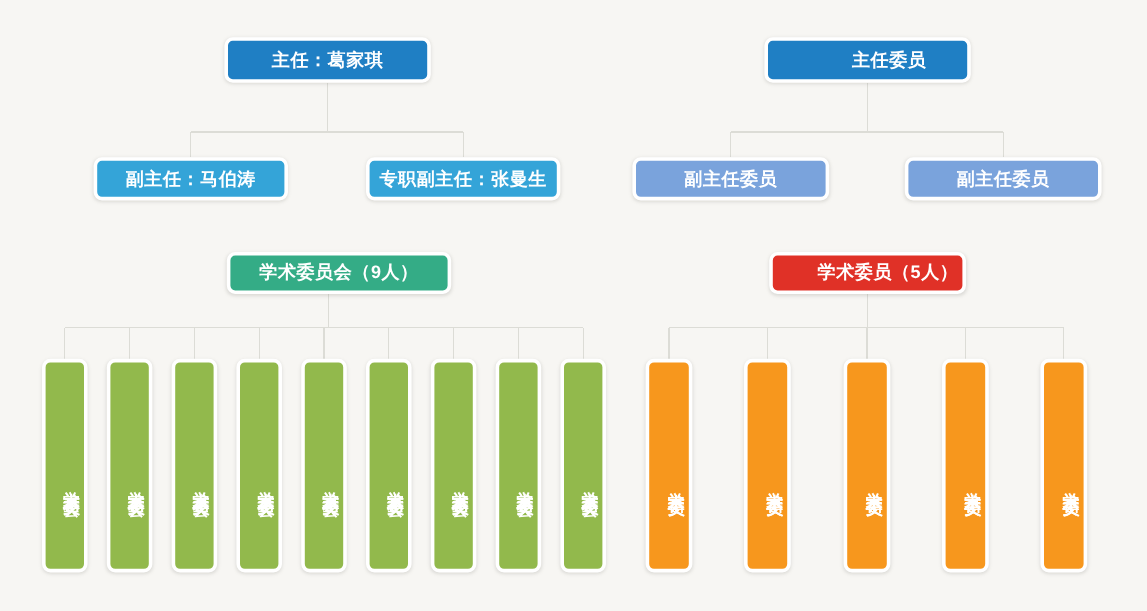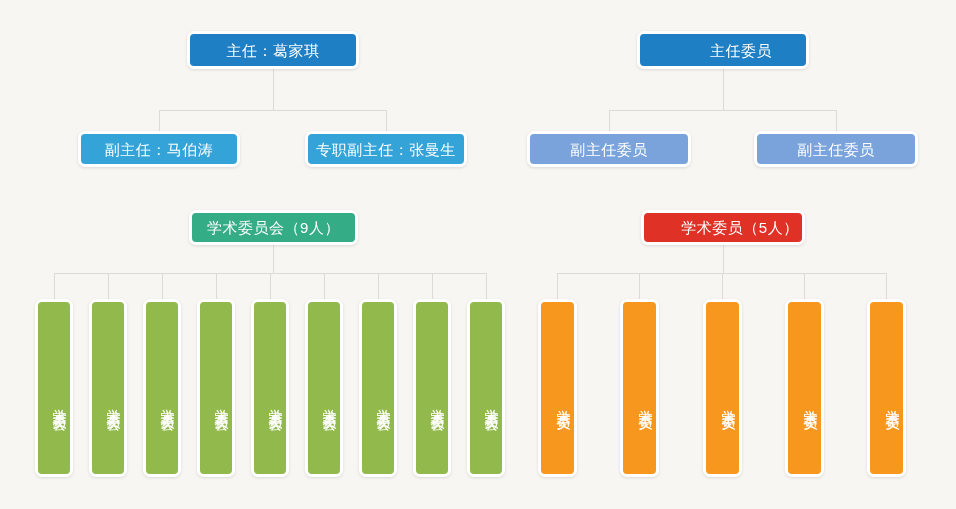--- a/index.html
+++ b/index.html
@@ -25,21 +25,21 @@
     width: 956px;
     height: 509px;
     pointer-events: none;
   }
   .node {
     position: absolute;
     box-sizing: border-box;
     border: 3px solid #ffffff;
     border-radius: 7px;
     color: #ffffff;
-    font-weight: normal;
+    font-weight: bold;
     display: flex;
     align-items: center;
     justify-content: center;
     text-align: center;
     box-shadow: 0 1px 3px rgba(120,120,110,0.22);
     letter-spacing: 0.5px;
     z-index: 2;
   }
   .node.h {
     font-size: 15px;
@@ -98,21 +98,21 @@
   </div>
 
   <div class="node h" style="left: 78px; top: 131px; width: 162px; height: 36px; background-color: rgb(52, 164, 216);">
     <span>副主任：马伯涛</span>
   </div>
 
   <div class="node h" style="left: 305px; top: 131px; width: 162px; height: 36px; background-color: rgb(52, 164, 216);">
     <span>专职副主任：张曼生</span>
   </div>
 
-  <div class="node h" style="left: 189px; top: 210px; width: 169px; height: 35px; background-color: rgb(52, 172, 134);">
+  <div class="node h" style="left: 189px; top: 210px; width: 187px; height: 35px; background-color: rgb(52, 172, 134);">
     <span>学术委员会（9人）</span>
   </div>
 
   <div class="node v" style="left: 35px; top: 299px; width: 38px; height: 178px; background-color: rgb(146, 185, 76);">
     <span>学术委员会</span>
   </div>
   <div class="node v" style="left: 89px; top: 299px; width: 38px; height: 178px; background-color: rgb(146, 185, 76);">
     <span>学术委员会</span>
   </div>
   <div class="node v" style="left: 143px; top: 299px; width: 38px; height: 178px; background-color: rgb(146, 185, 76);">

